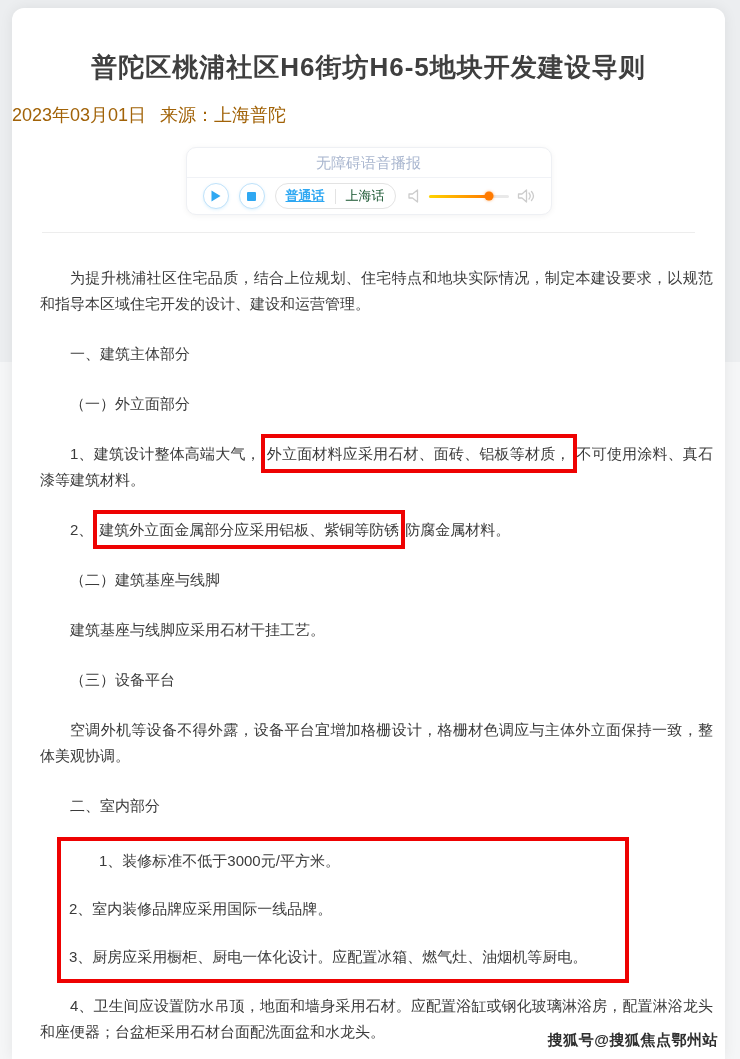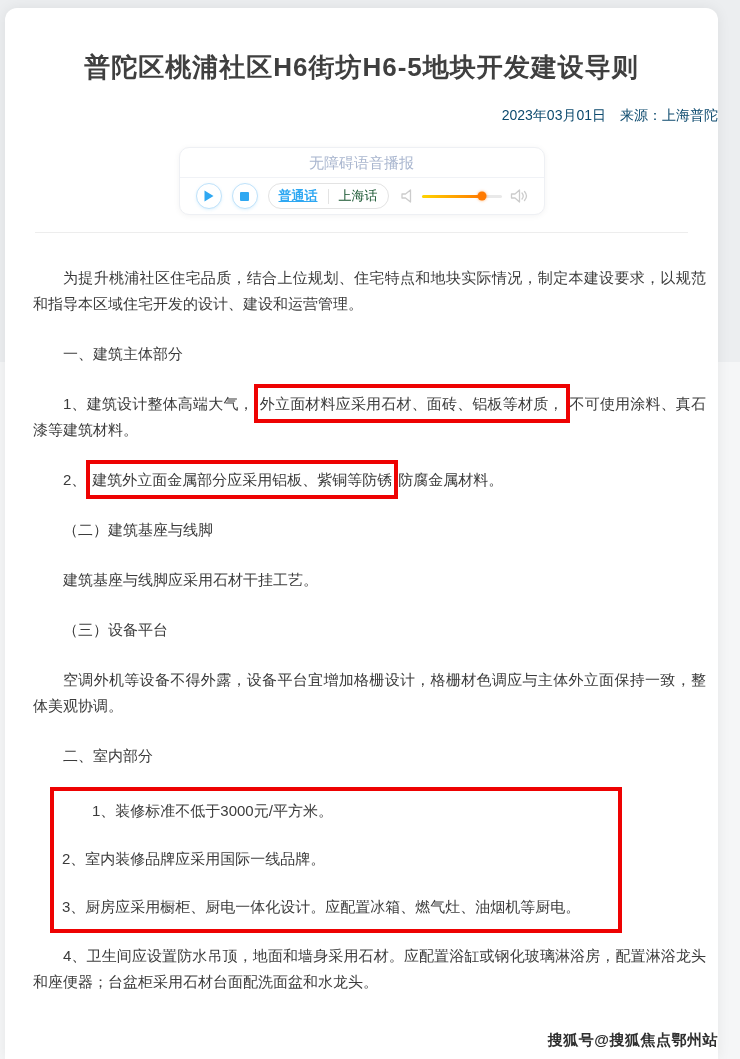--- a/index.html
+++ b/index.html
@@ -3,32 +3,32 @@
 <meta charset="utf-8">
 <style>
   html,body{margin:0;padding:0;}
   body{
     width:740px;height:1059px;overflow:hidden;position:relative;
     background:#f5f6f7;
     font-family:"Liberation Sans","DejaVu Sans",sans-serif;
   }
   .bg-band{position:absolute;top:0;left:0;right:0;height:362px;background:#eceef0;}
   .page-card{
-    position:absolute;left:5px;top:8px;width:713px;height:1051px;
+    position:absolute;left:12px;top:8px;width:713px;height:1051px;
     background:#ffffff;border-radius:12px 12px 0 0;
     box-shadow:0 0 14px rgba(0,0,0,0.07);
   }
   
   .doc-header{padding-top:42px;}
   .doc-title{
     margin:0;text-align:center;font-size:26px;line-height:34px;
     font-weight:bold;color:#3f3f3f;letter-spacing:1px;
   }
   .doc-meta{
-    margin-top:22px;text-align:right;font-size:14px;color:#0c4a6e;line-height:18px;
+    margin-top:22px;text-align:left;font-size:18px;color:#a16207;line-height:18px;
   }
   .doc-meta .sep{display:inline-block;width:14px;}
   
   .tts-player{
     width:364px;margin:23px auto 0;border:1px solid #eef0f4;border-radius:10px;
     box-shadow:0 1px 6px rgba(0,0,0,0.05);background:#fff;
   }
   .tts-caption{
     height:29px;line-height:29px;text-align:center;font-size:15px;color:#a9b6cf;
     border-bottom:1px solid #f0f2f6;
@@ -121,20 +121,21 @@
         </div>
       </div>
     </div>
 
     <hr class="header-divider">
   </div>
 
   <div class="article">
       <p class="indent">为提升桃浦社区住宅品质，结合上位规划、住宅特点和地块实际情况，制定本建设要求，以规范和指导本区域住宅开发的设计、建设和运营管理。</p>
       <p class="indent">一、建筑主体部分</p>
+      <p class="indent">（一）外立面部分</p>
       <p class="indent"><span>1、建筑设计整体高端大气，</span><span class="hl-span">外立面材料应采用石材、面砖、铝板等材质，</span><span>不可使用涂料、真石漆等建筑材料。</span></p>
       <p class="indent"><span>2、</span><span class="hl-span">建筑外立面金属部分应采用铝板、紫铜等防锈</span><span>防腐金属材料。</span></p>
       <p class="indent">（二）建筑基座与线脚</p>
       <p class="indent">建筑基座与线脚应采用石材干挂工艺。</p>
       <p class="indent">（三）设备平台</p>
       <p class="indent">空调外机等设备不得外露，设备平台宜增加格栅设计，格栅材色调应与主体外立面保持一致，整体美观协调。</p>
       <p class="indent">二、室内部分</p>
       <div class="hl-box">
         <p class="indent">1、装修标准不低于3000元/平方米。</p>
         <p>2、室内装修品牌应采用国际一线品牌。</p>

